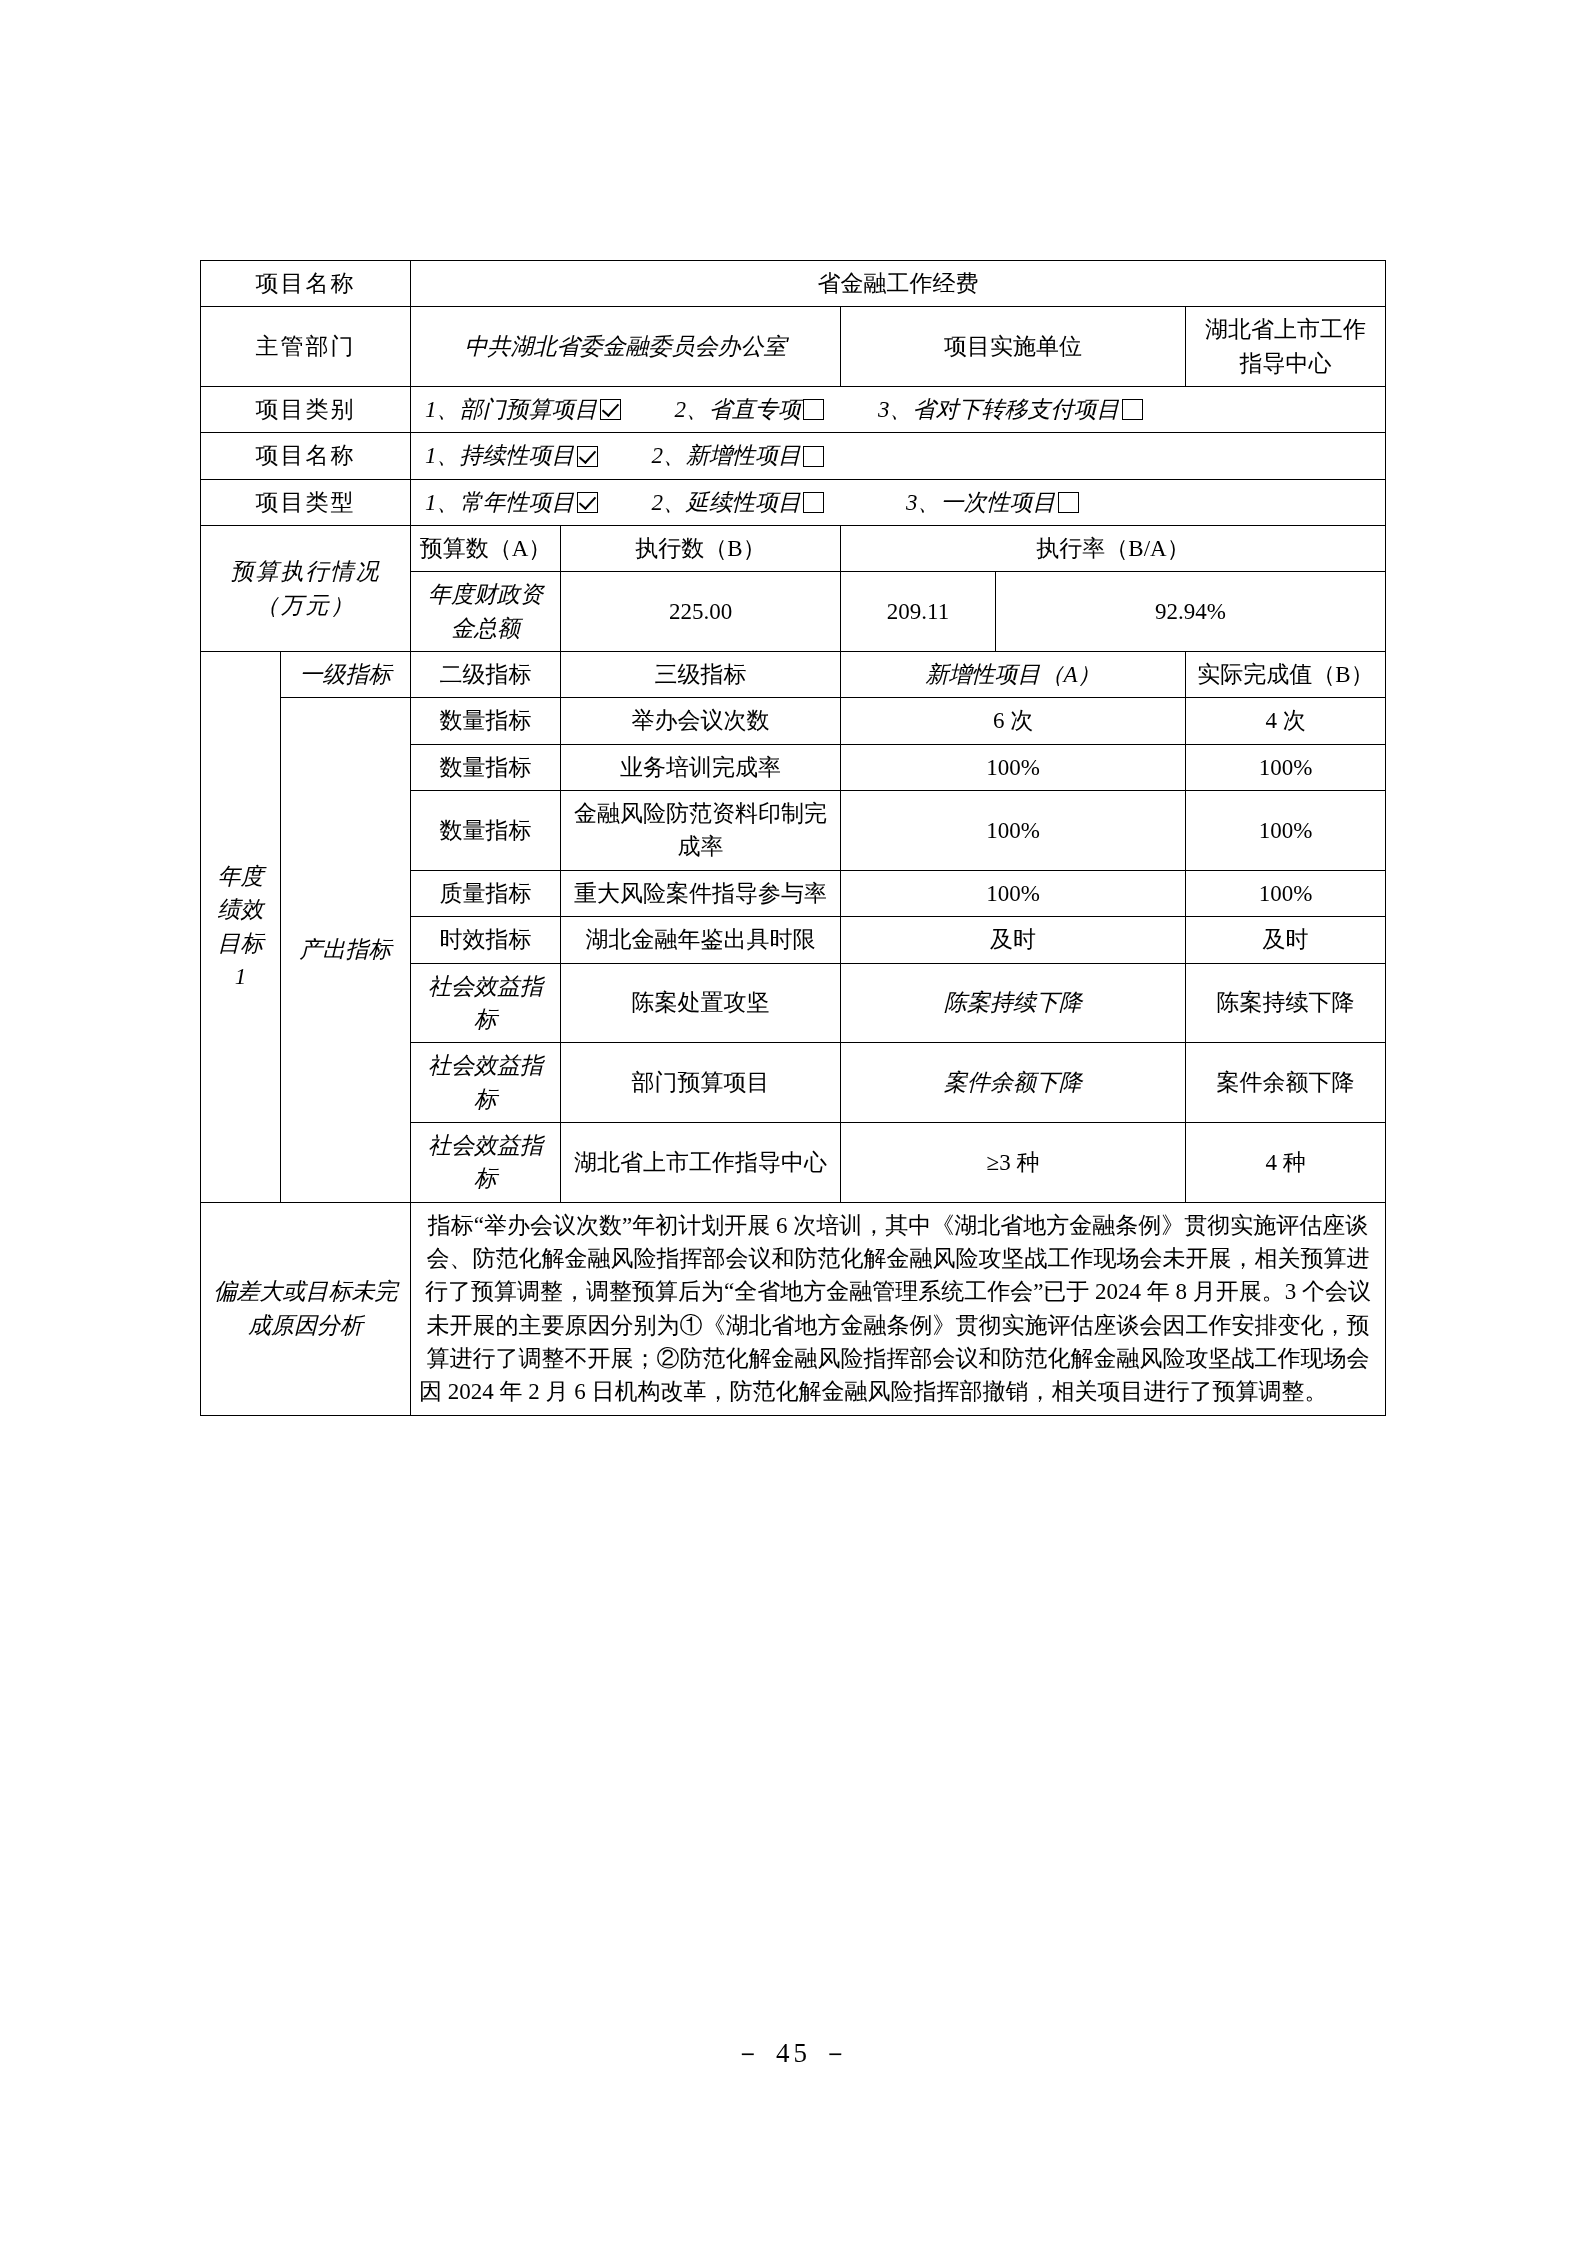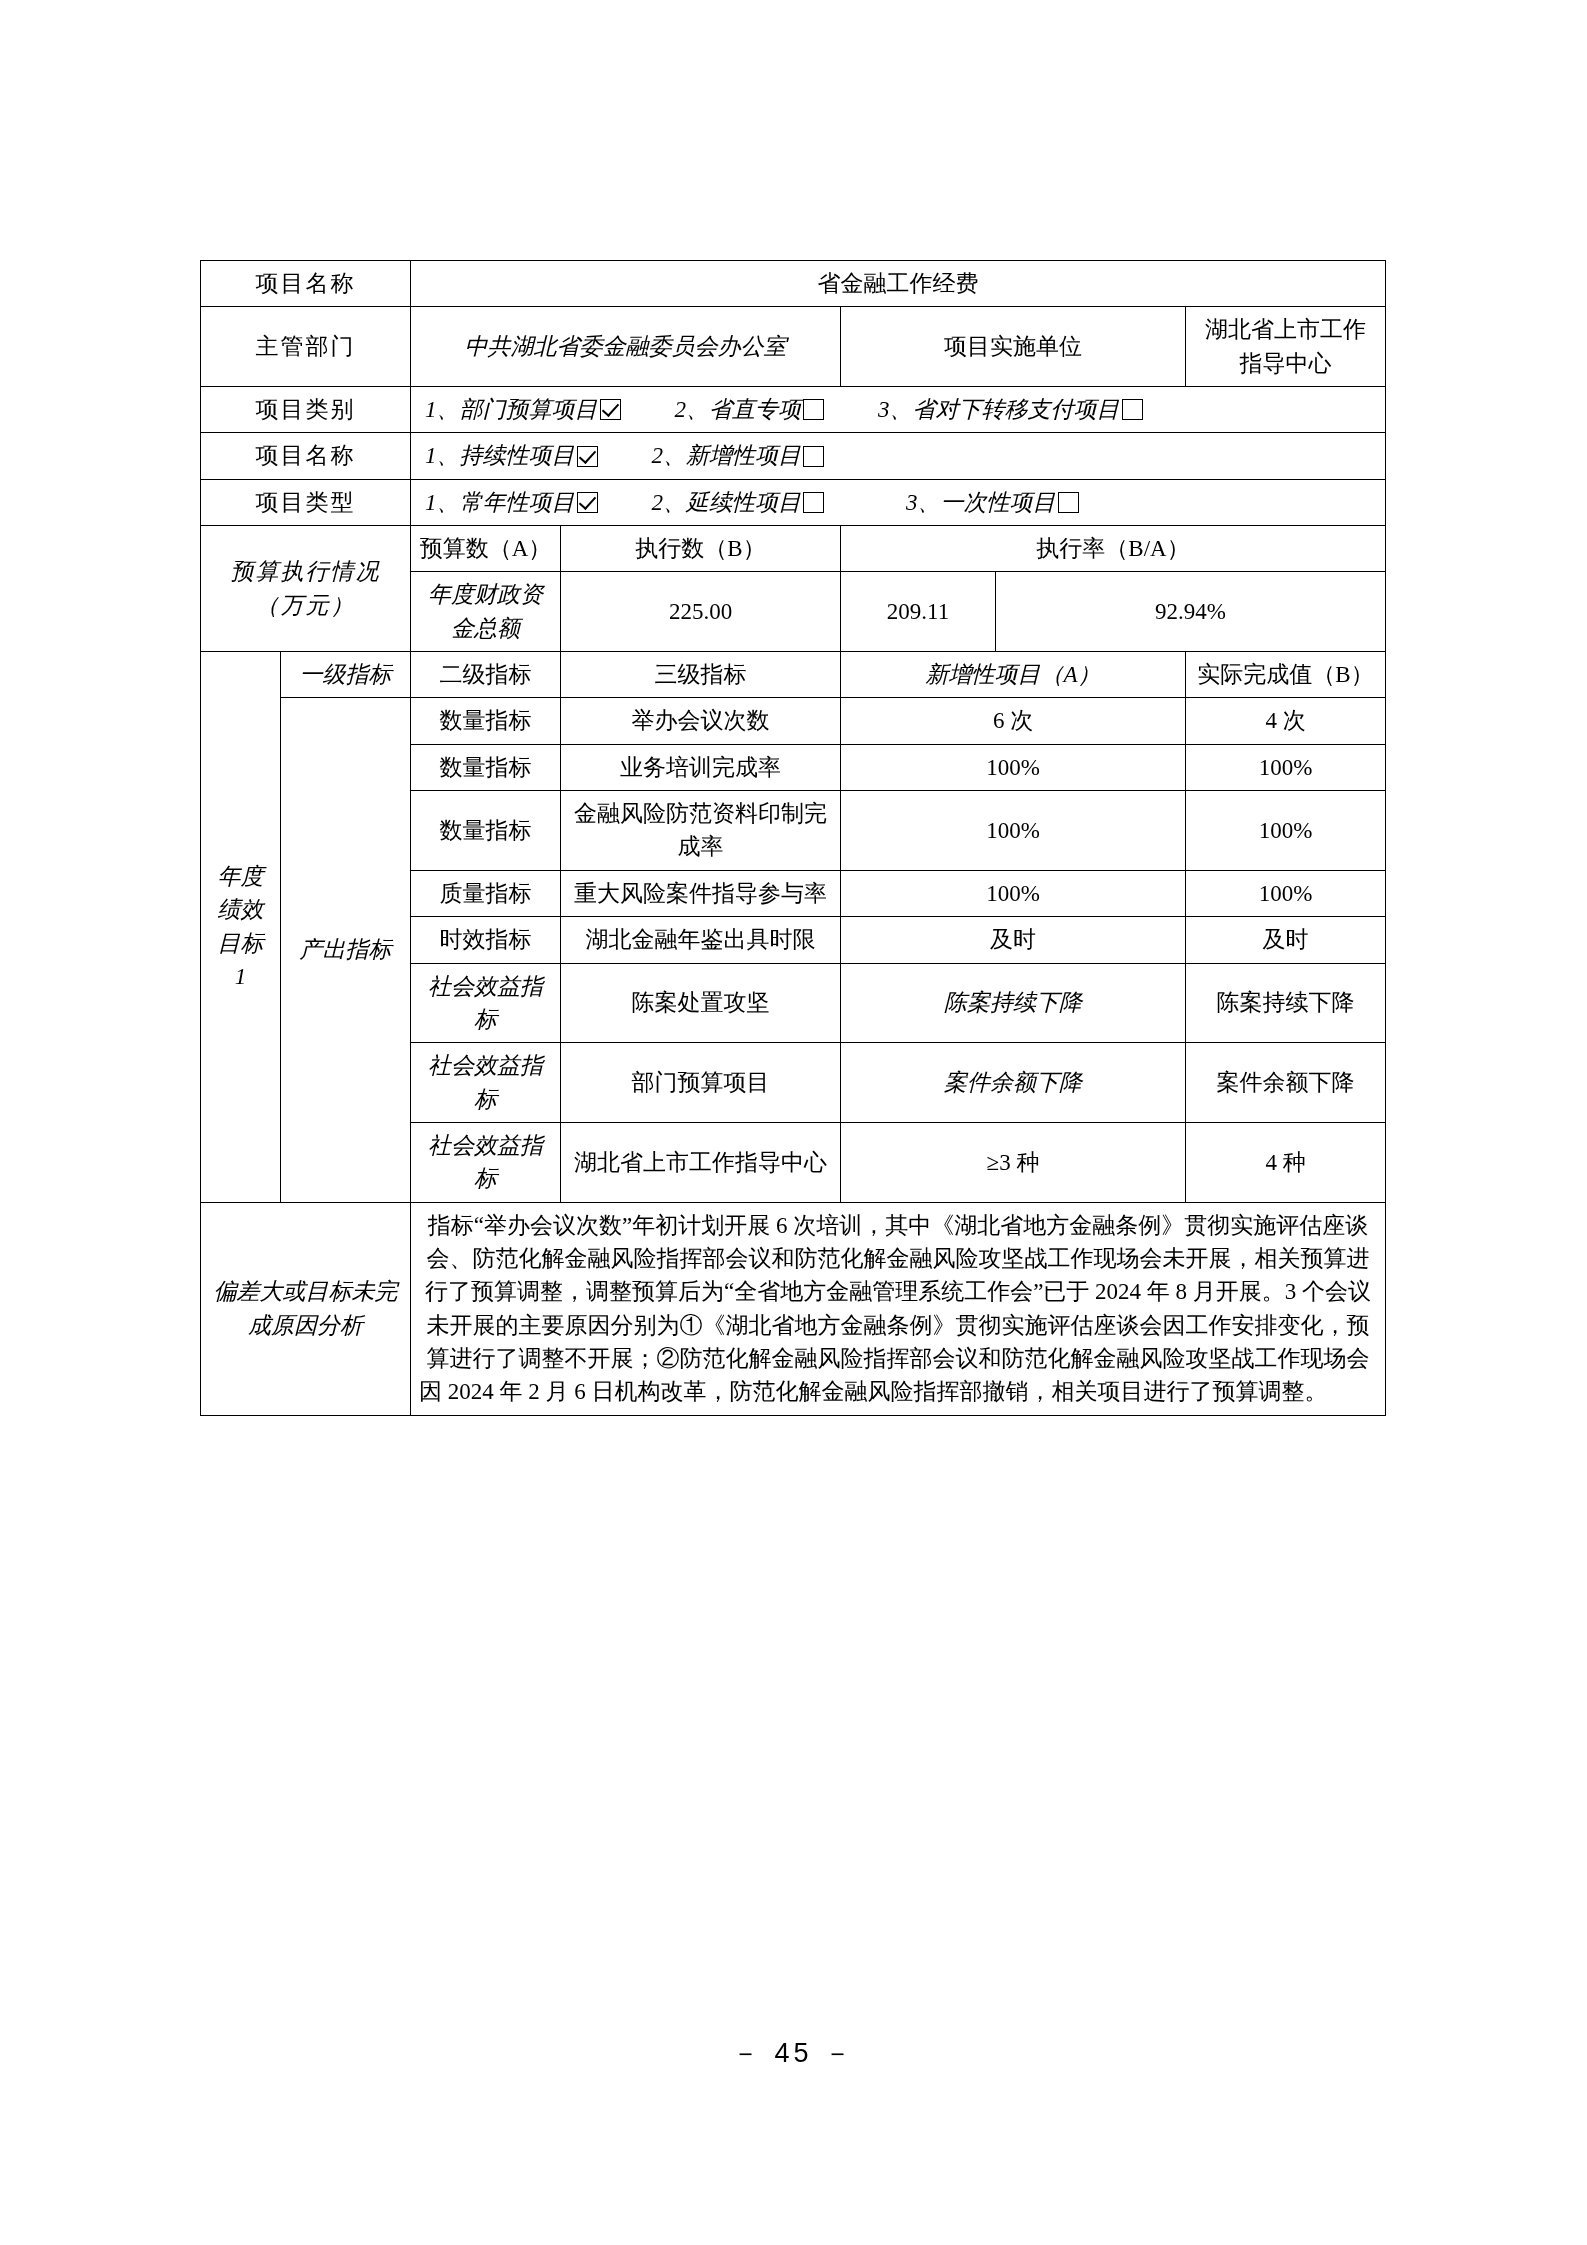--- a/index.html
+++ b/index.html
@@ -95,21 +95,21 @@
     font-style: italic;
   }
   .pagenum {
     position: absolute;
     left: 0;
     top: 2035px;
     width: 1587px;
     text-align: center;
     font-size: 27px;
     letter-spacing: 4px;
-    font-family: Liberation Sans, sans-serif;
+    font-family: Liberation Serif, serif;
   }
 </style>
 </head>
 <body>
 
 <div class="page">
   <div class="sheet">
     <table class="main">
       <colgroup>
         <col style="width:80px">

